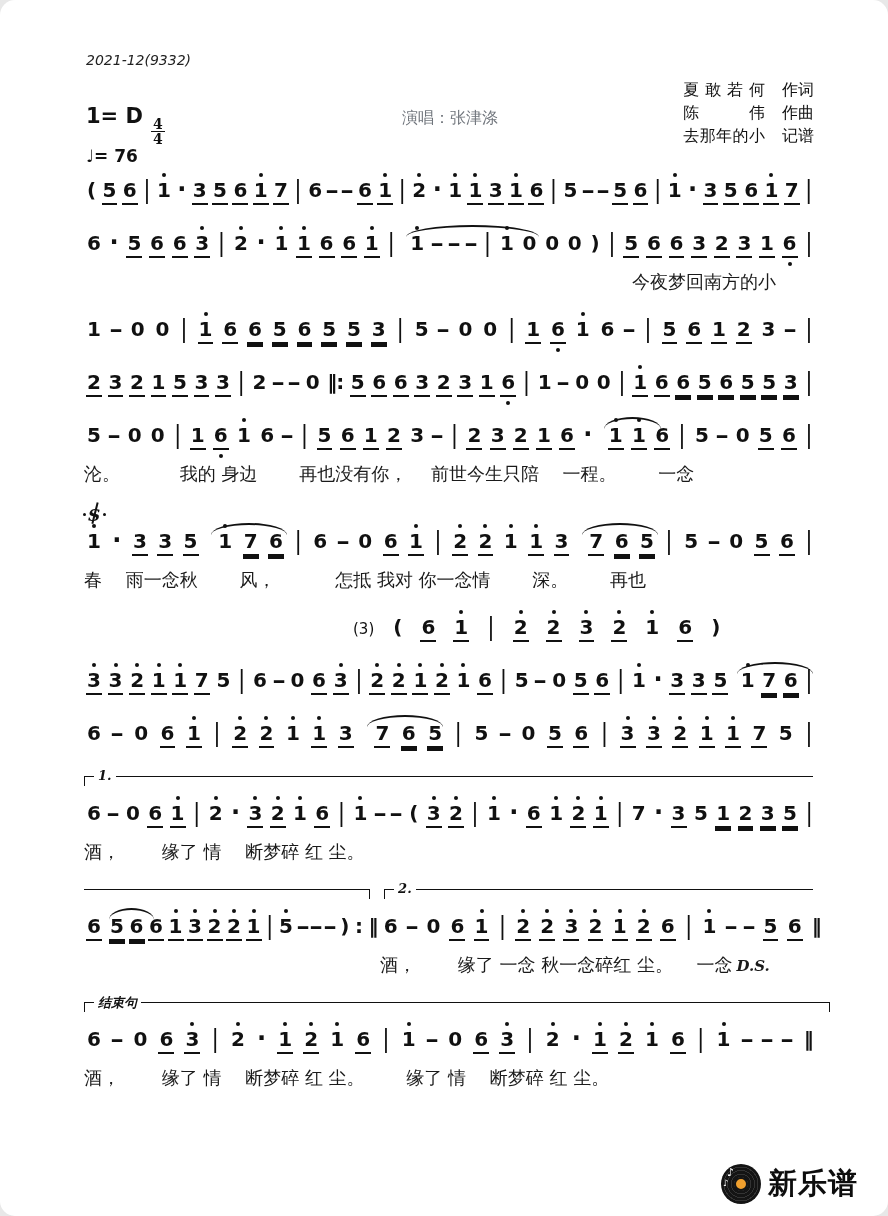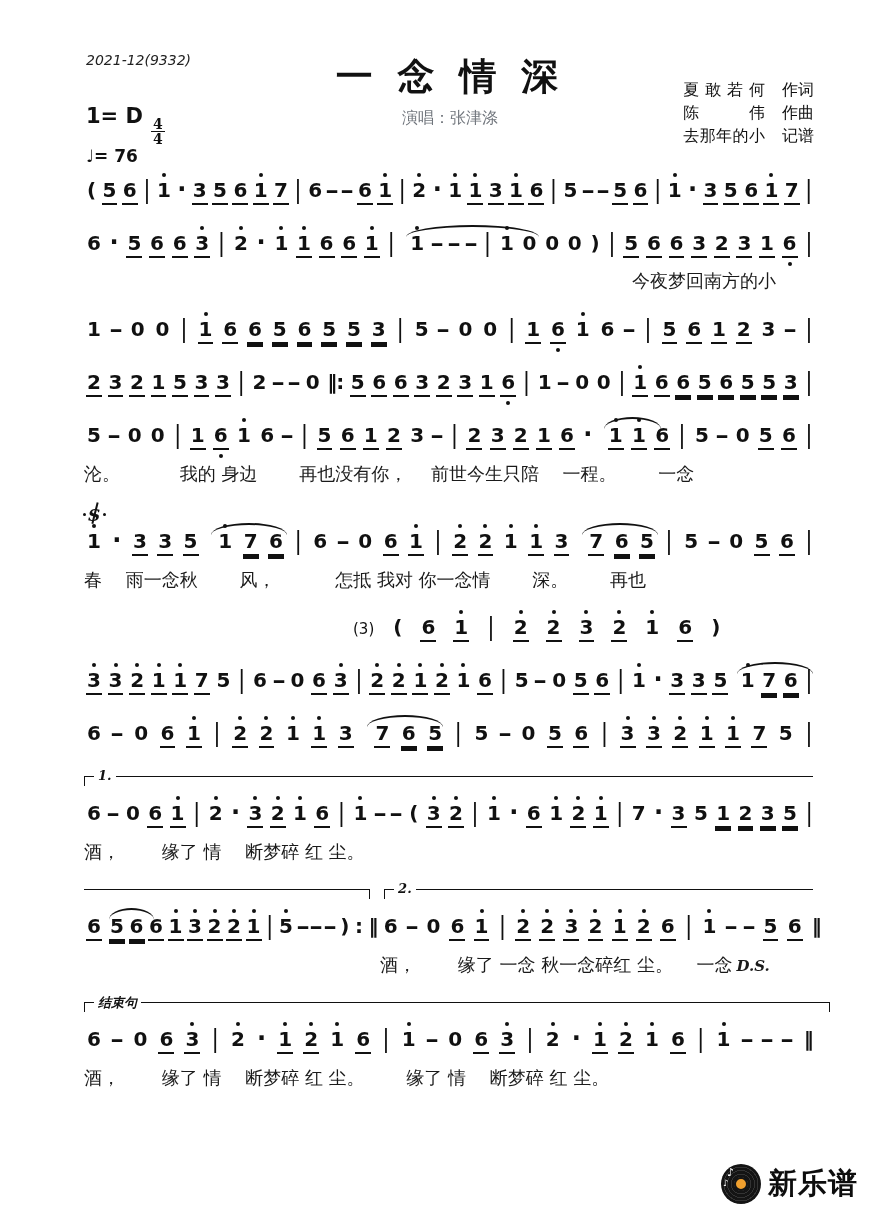--- a/index.html
+++ b/index.html
@@ -1,18 +1,18 @@
 <!DOCTYPE html>
 <html><head>
 <meta charset="utf-8">
 <style>
   html,body{margin:0;padding:0;background:#e8e8e8;}
   .page{position:relative;width:888px;height:1216px;background:#fff;margin:0 auto;
         box-sizing:border-box;padding:0 72px 0 84px;overflow:hidden;color:#111;
-        font-family:"DejaVu Sans","Liberation Sans",sans-serif;}
+        font-family:"DejaVu Sans","Liberation Sans",sans-serif;border-radius:15px;}
   
   .header{position:relative;height:178px;}
   .meta{position:absolute;left:2px;top:52px;font:italic 14px "DejaVu Sans",sans-serif;color:#222;}
   .title{position:absolute;left:0;right:0;top:52px;margin:0;text-align:center;
          font:700 37px "DejaVu Serif","Liberation Serif",serif;letter-spacing:6px;}
   .subtitle{position:absolute;left:0;right:0;top:108px;text-align:center;
             font:16px "DejaVu Serif",serif;color:#70757c;}
   .credits{position:absolute;right:2px;top:78px;font:16px "DejaVu Serif",serif;line-height:23px;}
   .credit-row{white-space:nowrap;}
   .cname{display:inline-block;width:5.1em;text-align:justify;text-align-last:justify;font-family:Liberation Serif, serif;}
@@ -74,21 +74,20 @@
   .vinyl::before{content:"♪";position:absolute;left:6px;top:2px;color:#fff;font-size:11px;z-index:1;}
   .vnote{position:absolute;left:2px;top:14px;color:#fff;font-size:9px;font-style:normal;z-index:1;}
   .logo-text{font:700 29px "DejaVu Sans","Liberation Sans",sans-serif;color:#0d0d0d;letter-spacing:1px;}
 </style>
 </head>
 <body>
 
 <div class="page">
   <div class="header">
     <div class="meta">2021-12(9332)</div>
-    <h1 class="title">一 念 情 深</h1>
     <div class="subtitle">演唱：张津涤</div>
     <div class="credits">
       <div class="credit-row">
         <span class="cname">夏敢若何</span>
         <span class="crole">作词</span>
       </div>
       <div class="credit-row">
         <span class="cname">陈伟</span>
         <span class="crole">作曲</span>
       </div>
@@ -187,21 +186,21 @@
           <span class="cell u1"><span class="t">5</span></span>
           <span class="cell u1"><span class="t">6</span></span>
           <span class="cell u1"><span class="t">6</span></span>
           <span class="cell u1"><span class="t">3</span></span>
           <span class="cell u1"><span class="t">2</span></span>
           <span class="cell u1"><span class="t">3</span></span>
           <span class="cell u1"><span class="t">1</span></span>
           <span class="cell u1"><span class="t">6</span><i class="db"></i></span>
           <span class="cell bar"><span class="t">|</span></span>
         </div>
-        <div class="lyrics" style="padding-left: 548px; font-family: Liberation Mono, monospace;"><span>今夜梦回南方的小</span></div>
+        <div class="lyrics" style="padding-left: 548px;"><span>今夜梦回南方的小</span></div>
       </div>
       <div class="system">
         <div class="notes">
           <span class="cell"><span class="t">1</span></span>
           <span class="cell dash"><span class="t">-</span></span>
           <span class="cell"><span class="t">0</span></span>
           <span class="cell"><span class="t">0</span></span>
           <span class="cell bar"><span class="t">|</span></span>
           <span class="cell u1"><span class="t">1</span><i class="da"></i></span>
           <span class="cell u1"><span class="t">6</span></span>

